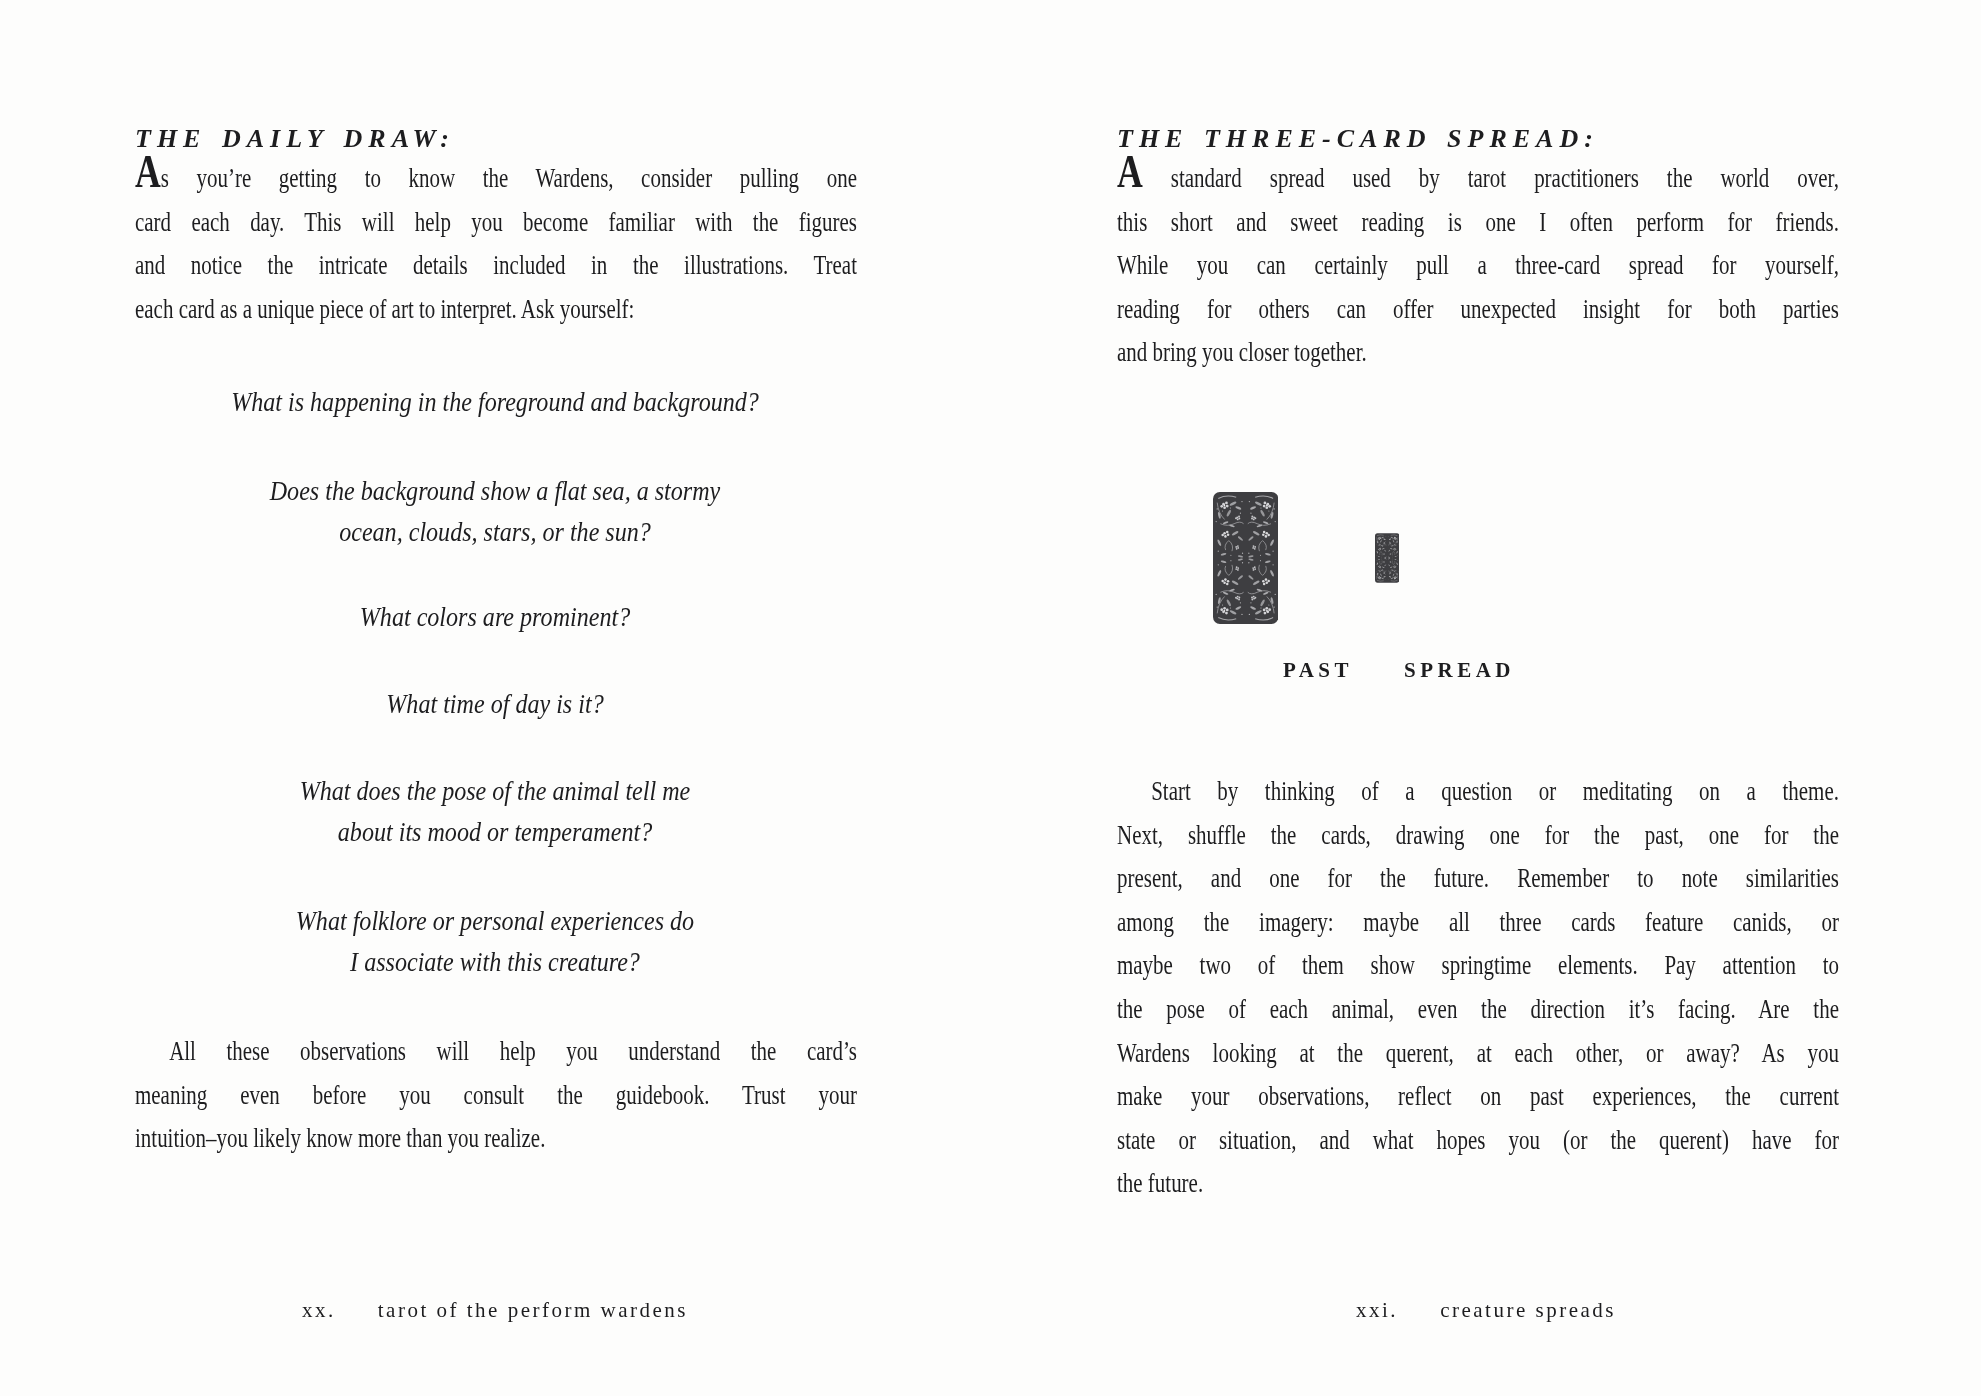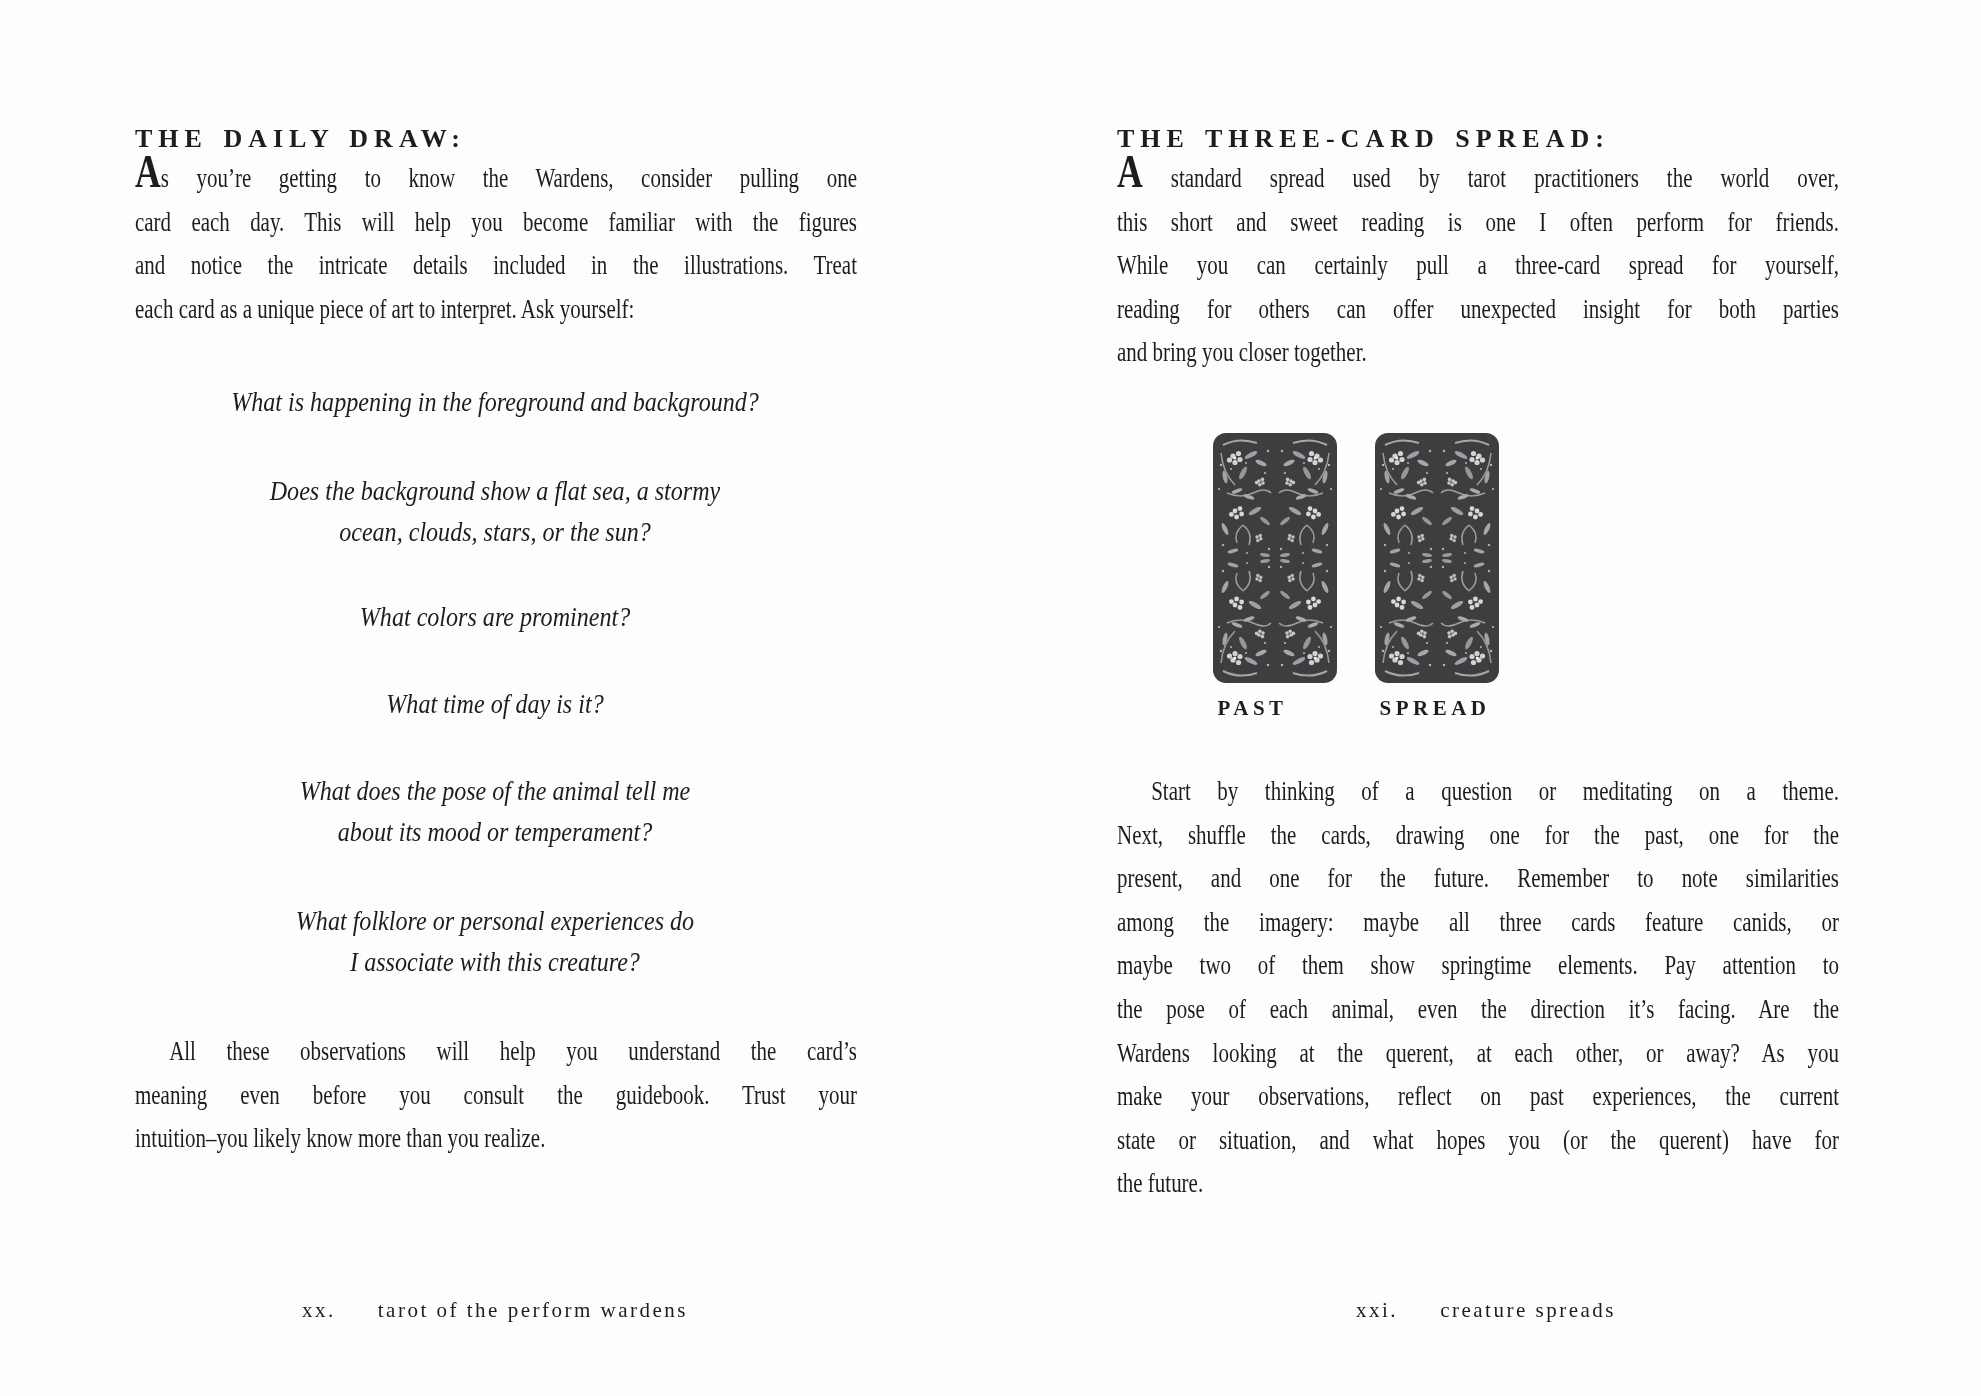--- a/index.html
+++ b/index.html
@@ -4,40 +4,40 @@
 <style>
   html,body { margin:0; padding:0; }
   body {
     width:1981px; height:1396px; position:relative; overflow:hidden;
     background:#fdfdfc; color:#1d1d1f;
     font-family:"Liberation Serif", serif;
   }
   
   .heading {
     position:absolute; top:124px; font-size:26px; font-weight:700;
-    letter-spacing:6px; word-spacing:3px; line-height:30px; white-space:nowrap;
+    letter-spacing:6px; word-spacing:3px; line-height:30px; white-space:nowrap;font-style:italic;
   }
   
   .para {
     position:absolute; width:930px; transform:scaleX(0.7763); transform-origin:0 0;
     font-size:27px; line-height:43.6px;
   }
   .pline { text-align:justify; text-align-last:justify; }
   .pline.last { text-align-last:left; }
   .pline.indent { text-indent:44px; }
   .dropcap { font-size:46px; font-weight:700; line-height:0; }
   
   .question {
     position:absolute; left:0; width:990px; text-align:center;
     font-style:italic; font-size:28px; line-height:41.3px;
     transform:scaleX(0.86); white-space:nowrap;
   }
   
   .cards-row { position:absolute; left:1213px; top:433px; display:flex; gap:22px; }
-  .card-cell { width:140px; display:flex; flex-direction:column; align-items:flex-start; }
+  .card-cell { width:140px; display:flex; flex-direction:row; align-items:flex-end; }
   .card { display:block; width:124px; height:250px; }
   .card-label {
     margin-top:13px; font-size:21px; font-weight:700; letter-spacing:4.5px;
     white-space:nowrap; text-indent:4.5px;
   }
   
   .footer {
     position:absolute; top:1298px; width:990px; display:flex; gap:42px;
     justify-content:center; font-size:21px; letter-spacing:2.5px; line-height:24px;
   }

